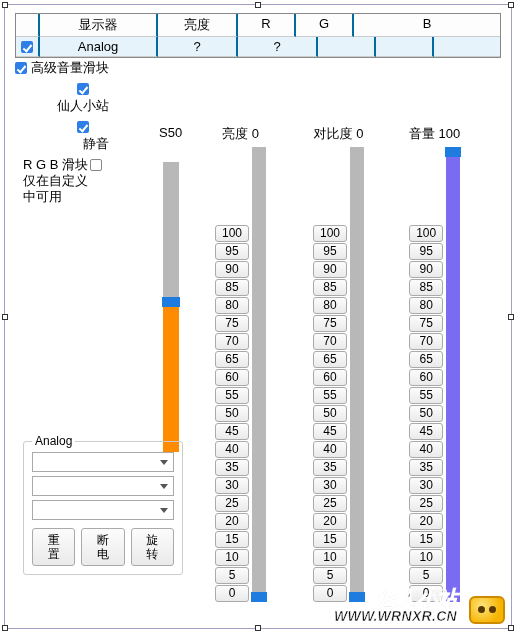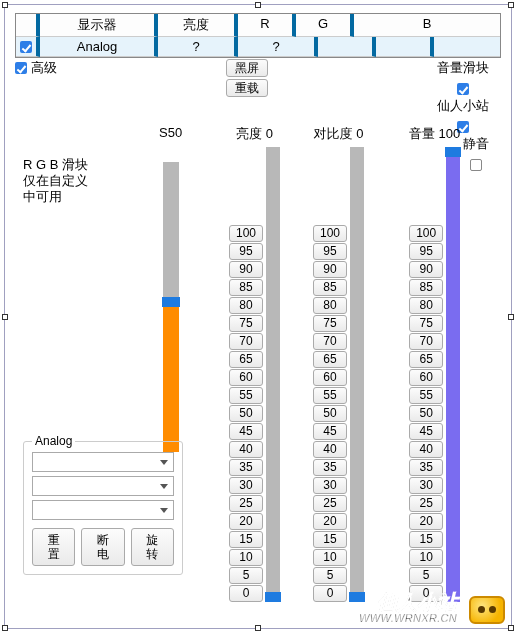--- a/index.html
+++ b/index.html
@@ -29,21 +29,21 @@
   .h-mr { right: -3px; top: 50%; margin-top: -3px; }
 
   .grid-table {
     position: absolute;
     left: 10px; top: 8px; right: 10px;
     border: 1px solid #888;
     background: #fff;
   }
   .grid-row { display: flex; }
   .grid-cell {
-    border-right: 4px solid #0369a1;
+    border-right: 2px solid #0369a1;
     border-bottom: 1px solid #ccc;
     text-align: center;
     padding: 2px 0;
     font-size: 13px;
   }
   .grid-row.header .grid-cell { background: #fdfdfd; }
   .grid-row.body .grid-cell { background: #e6f3fb; }
   .c0 { width: 24px; display:flex; align-items:center; justify-content:center; }
   .c1 { width: 118px; }
   .c2 { width: 80px; }
@@ -65,21 +65,21 @@
     width: 7px; height: 3px;
     border-left: 2px solid #fff;
     border-bottom: 2px solid #fff;
     transform: rotate(-50deg);
   }
   .chk.empty { background: #fff; border: 1px solid #888; }
   .chk.empty::after { display: none; }
 
   .adv-row {
     position: absolute;
-    left: 10px; top: 54px; right: 22px;
+    left: 10px; top: 54px; right: 10px;
     display: flex;
     align-items: flex-start;
   }
   .adv-left { display: flex; align-items: center; gap: 4px; font-size: 13px; }
   .adv-center { flex: 1; display: flex; flex-direction: column; align-items: center; gap: 2px; }
   .adv-right { display: flex; flex-direction: column; align-items: flex-end; gap: 2px; font-size: 13px; }
   .adv-right-line { display: flex; align-items: center; gap: 6px; flex-direction: column; }
 
   .btn {
     background: linear-gradient(#fcfcfc,#eaeaea);
@@ -140,21 +140,21 @@
   .steps-wrap { display: flex; align-items: flex-end; gap: 3px; }
   .steps-list { display: flex; flex-direction: column; gap: 1px; }
   .steps-list .btn.tiny { width: 34px; text-align: center; }
   .steps-track {
     width: 14px;
     height: 455px;
     background: #b8b8b8;
     position: relative;
   }
 
-  .bright-col { left: 224px; }
+  .bright-col { left: 210px; }
   .contrast-col { left: 308px; }
   .volume-col { left: 404px; }
 
   .bright-thumb { position: absolute; left:-1px; right:-1px; bottom:0; height:10px; background:#1e7be0; }
   .contrast-thumb { position: absolute; left:-1px; right:-1px; bottom:0; height:10px; background:#1e7be0; }
   .volume-fill { position:absolute; left:0; right:0; bottom:0; top:0; background:#7a6cf0; }
   .volume-thumb { position:absolute; left:-1px; right:-1px; top:0; height:10px; background:#1e7be0; }
 
   .analog-group {
     position: absolute;
@@ -193,21 +193,21 @@
   .watermark {
     position: absolute;
     right: 6px; bottom: 4px;
     display: flex;
     align-items: flex-end;
     gap: 12px;
     pointer-events: none;
   }
   .wm-text { text-align: right; }
   .wm-cn { font-size: 20px; font-weight: 800; font-style: italic; color: #111; -webkit-text-stroke: 1px #fff; line-height: 20px; }
-  .wm-url { font-size: 11px; font-weight: 400; font-style: italic; color: #111; -webkit-text-stroke: 0.5px #fff; letter-spacing: 0.3px; }
+  .wm-url { font-size: 14px; font-weight: 700; font-style: italic; color: #111; -webkit-text-stroke: 0.5px #fff; letter-spacing: 0.3px; }
   .wm-badge {
     width: 36px; height: 28px;
     background: radial-gradient(circle at 35% 35%, #ffe680, #f6b400 70%);
     border: 2px solid #cc8a00;
     border-radius: 6px;
     position: relative;
   }
   .wm-badge::before, .wm-badge::after {
     content: ""; position: absolute; width: 7px; height: 7px; background: #5a3a00; border-radius: 50%;
   }
@@ -246,24 +246,20 @@
       <div class="grid-cell c4"></div>
       <div class="grid-cell c5"></div>
       <div class="grid-cell c6"></div>
     </div>
   </div>
 
   <div class="adv-row">
     <div class="adv-left">
       <span class="chk"></span>
       <span>高级</span>
-    </div>
-    <div class="adv-center">
-      <button class="btn small">黑屏</button>
-      <button class="btn small">重载</button>
     </div>
     <div class="adv-right">
       <div class="adv-right-line">
         <span>音量滑块</span>
         <span class="chk"></span>
       </div>
       <div class="adv-right-line">
         <span>仙人小站</span>
         <span class="chk"></span>
       </div>

